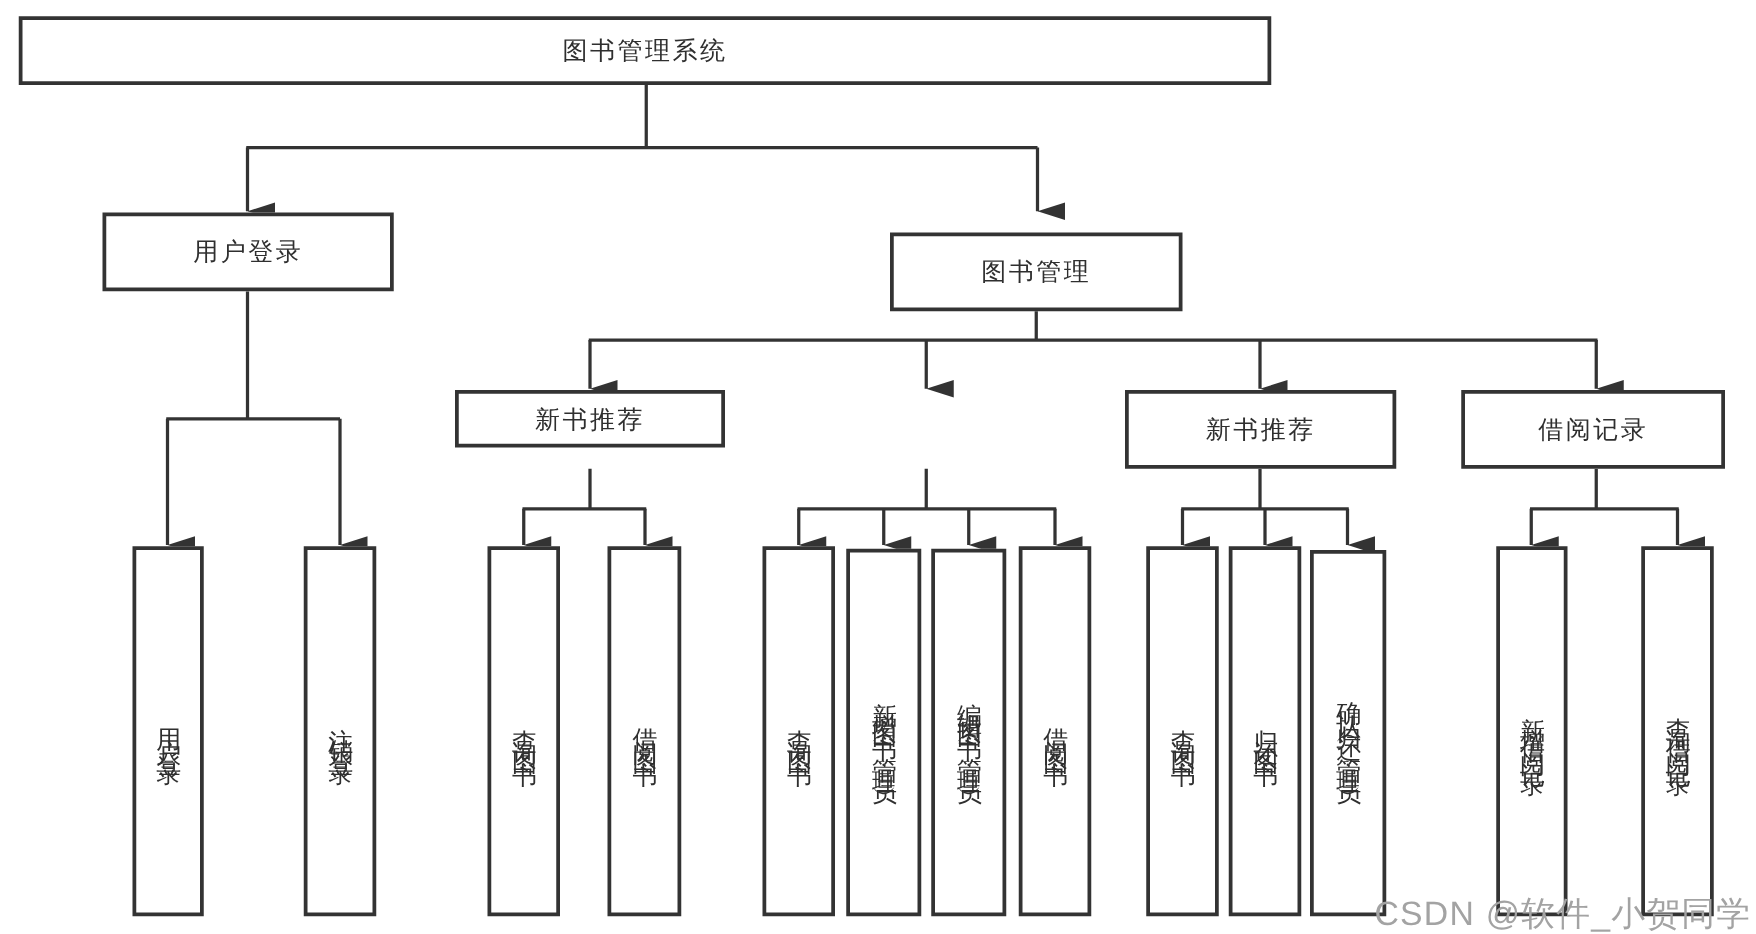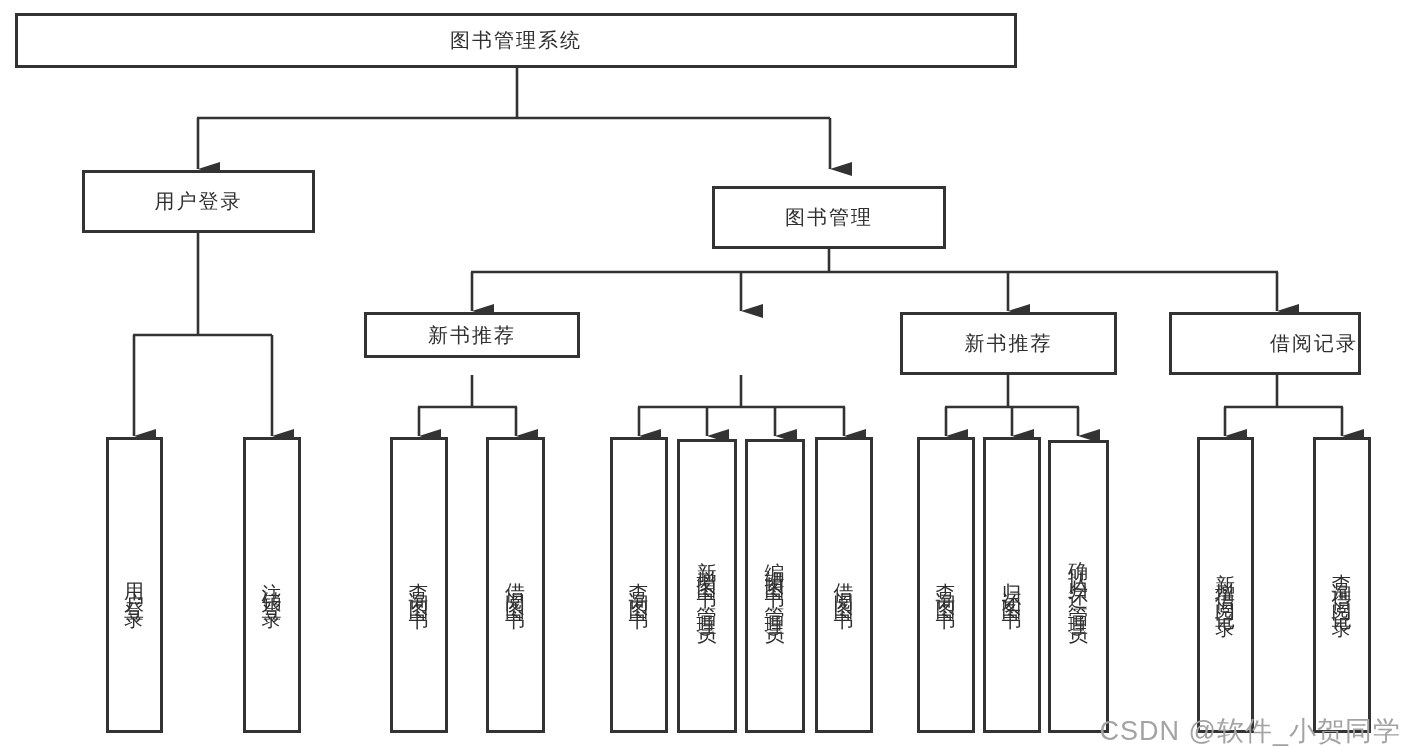--- a/index.html
+++ b/index.html
@@ -126,21 +126,21 @@
   <div class="node hnode" style="left:712px;top:186px;width:234px;height:63px;">
     <span>图书管理</span>
   </div>
 
   <div class="node hnode" style="left:364px;top:312px;width:216px;height:46px;">
     <span>新书推荐</span>
   </div>
   <div class="node hnode" style="left:900px;top:312px;width:217px;height:63px;">
     <span>新书推荐</span>
   </div>
-  <div class="node hnode" style="left:1169px;top:312px;width:192px;height:63px;justify-content:flex-end;">
+  <div class="node hnode" style="left:1169px;top:312px;width:211px;height:63px;">
     <span>借阅记录</span>
   </div>
 
   <div class="node vnode" style="left:106px;top:437px;width:57px;height:296px;">
     <span class="vtext">用户登录</span>
   </div>
   <div class="node vnode" style="left:243px;top:437px;width:58px;height:296px;">
     <span class="vtext">注销登录</span>
   </div>
 

